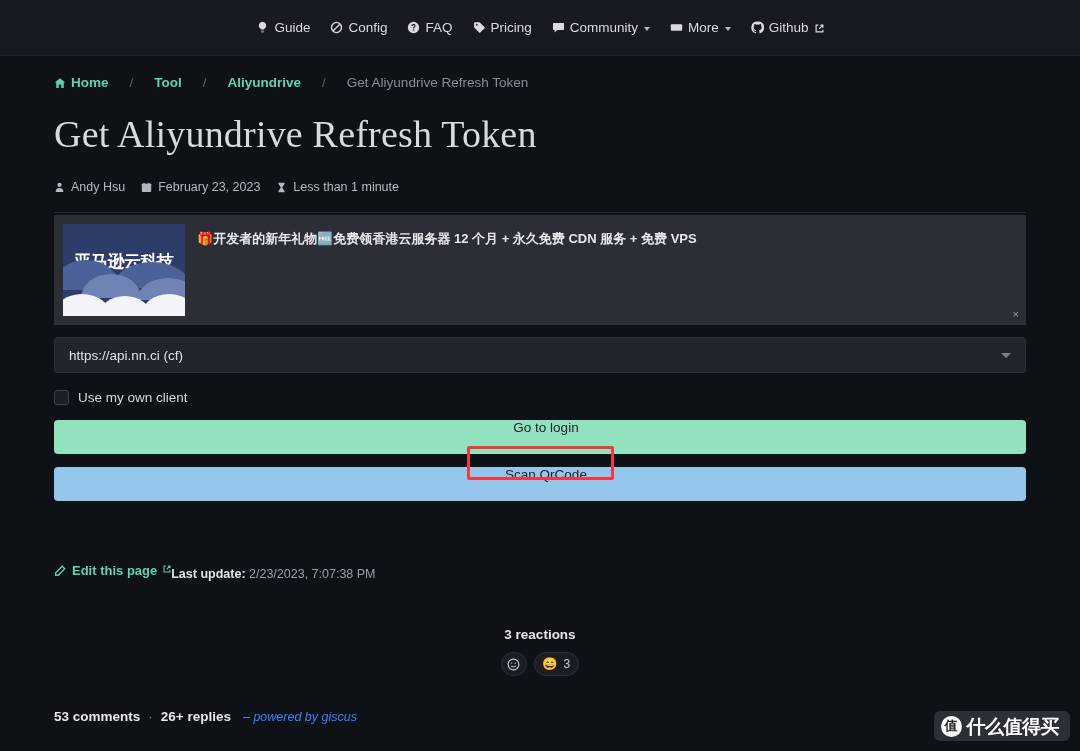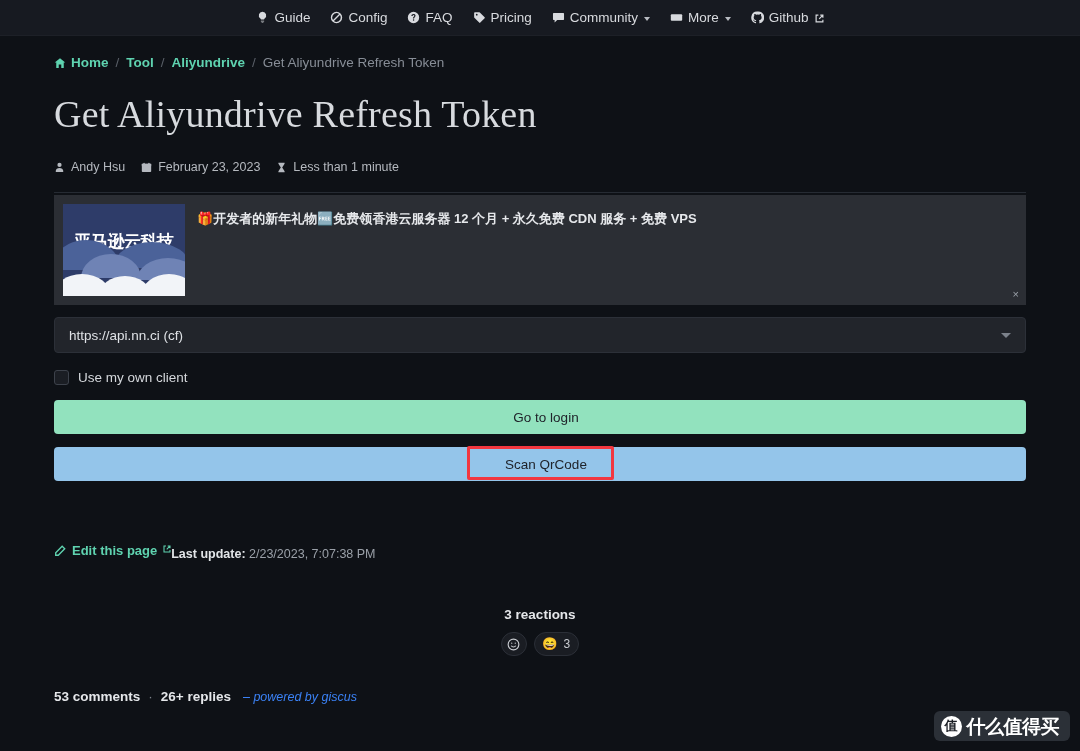--- a/index.html
+++ b/index.html
@@ -12,21 +12,21 @@
 
   body {
     background: #0e1116;
     font-family: "Liberation Sans", sans-serif;
     color: #e3e5e8;
     position: relative;
   }
 
   
   .navbar {
-    height: 36px;
+    height: 56px;
     background: #171a21;
     display: flex;
     align-items: center;
     justify-content: center;
     gap: 20px;
     border-bottom: 1px solid #1d2027;
   }
   .nav-item {
     display: flex;
     align-items: center;
@@ -49,21 +49,21 @@
   }
   .ext-ico { width: 9px; height: 9px; margin-left: 1px; margin-bottom: 3px; }
   .ext-ico svg { width: 9px; height: 9px; stroke: #d8dade; fill: none; stroke-width: 1.6; }
 
   
   .page { padding: 0 54px; }
 
   .breadcrumb {
     display: flex;
     align-items: center;
-    gap: 7px;
+    gap: 21px;
     font-size: 13.5px;
     margin-top: 19px;
   }
   .bc-link {
     color: #5fd3b0;
     font-weight: bold;
     cursor: pointer;
     display: flex;
     align-items: center;
     gap: 5px;
@@ -219,21 +219,20 @@
     background: #1b1e24;
     cursor: pointer;
     flex: none;
   }
 
   .btn {
     margin-top: 15px;
     height: 34px;
     border-radius: 4px;
     display: flex;
-    align-items: center;
     justify-content: center;
     font-size: 13.5px;
     color: #20242b;
     cursor: pointer;
     position: relative;
     padding-left: 12px;
   }
   .btn-login { background: #92e2be; }
   .btn-qr { background: #94c5ea; margin-top: 13px; }
 

